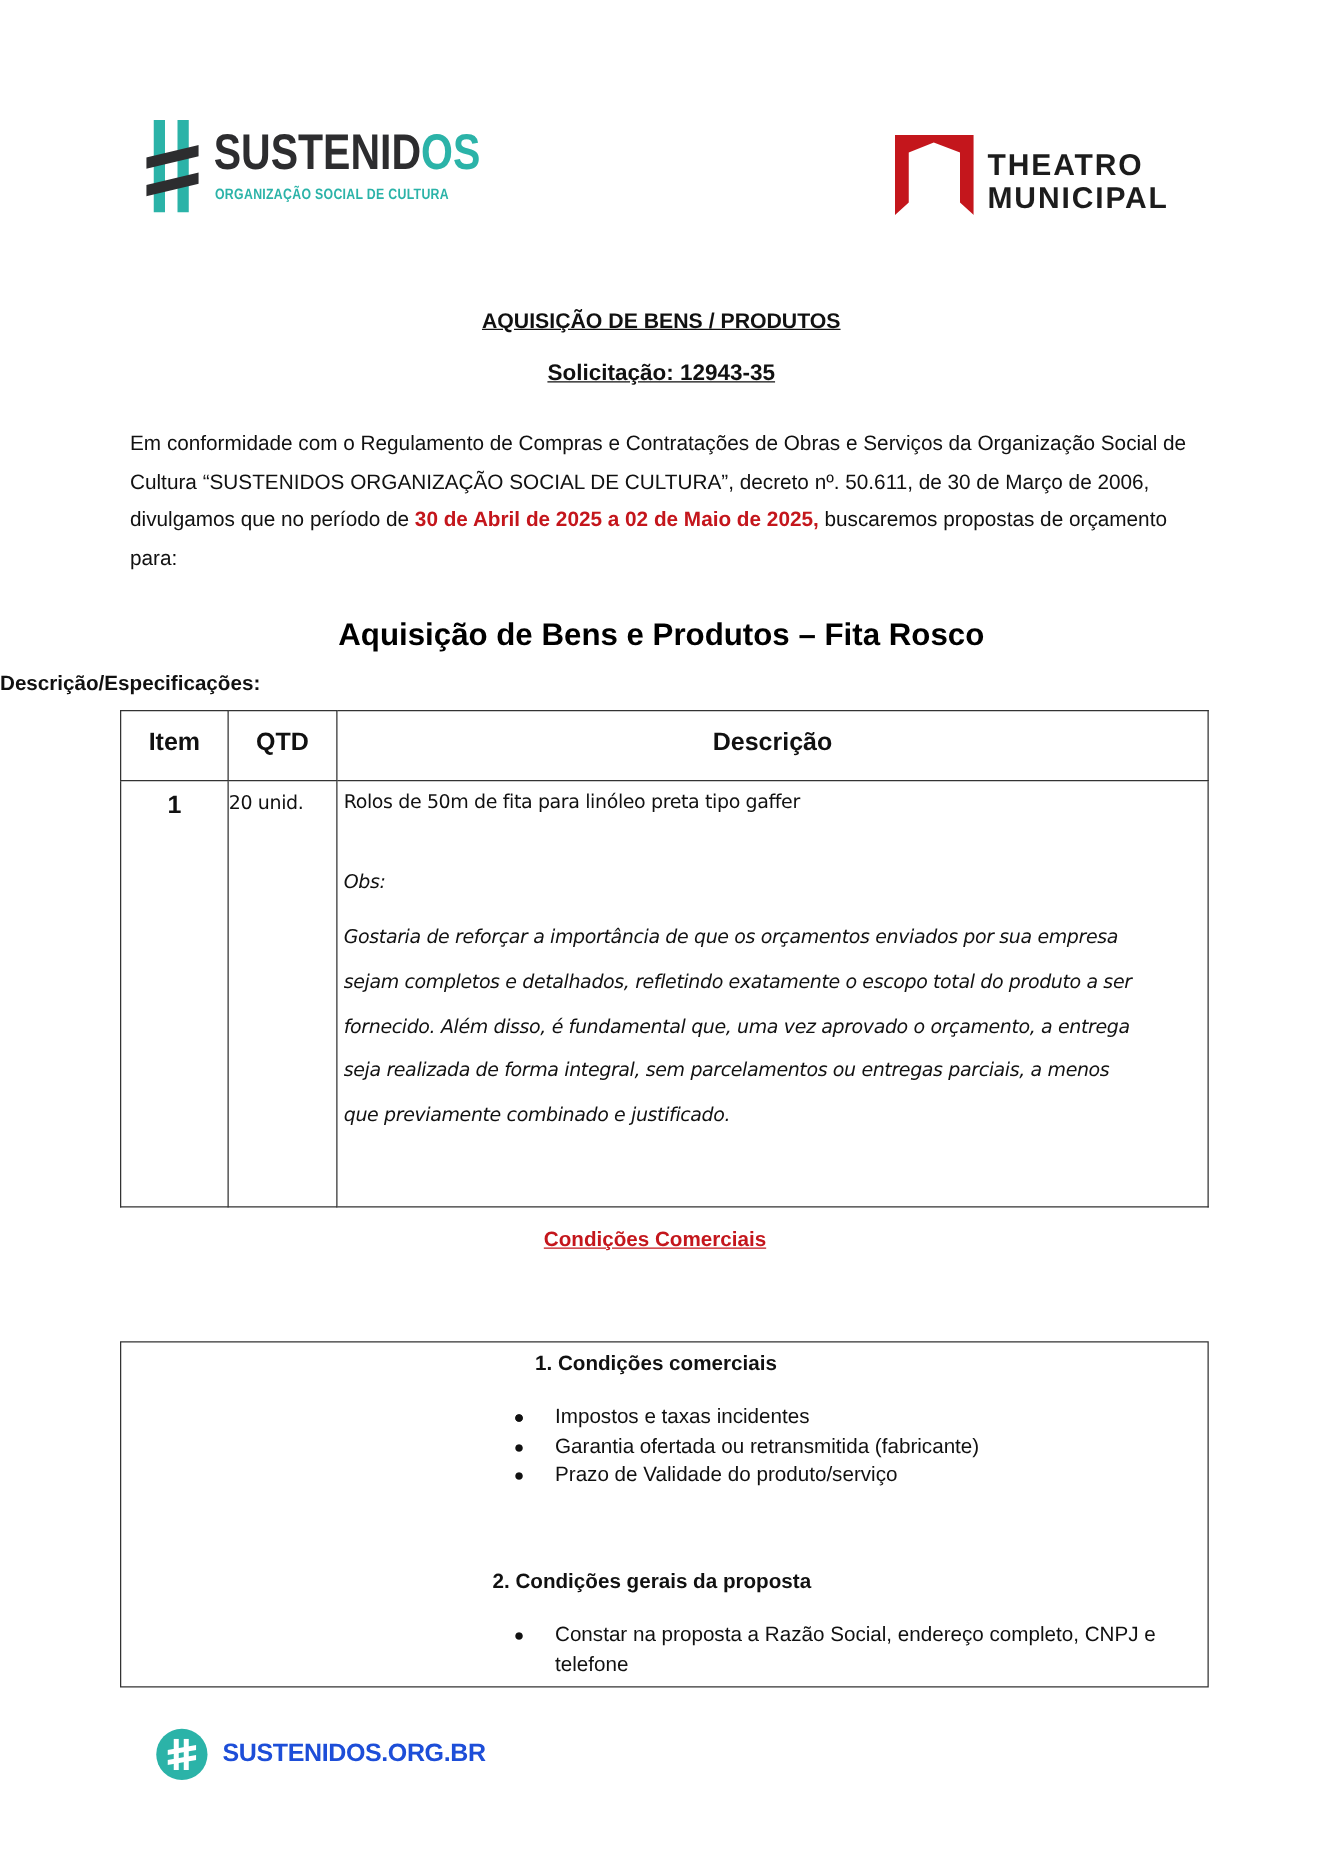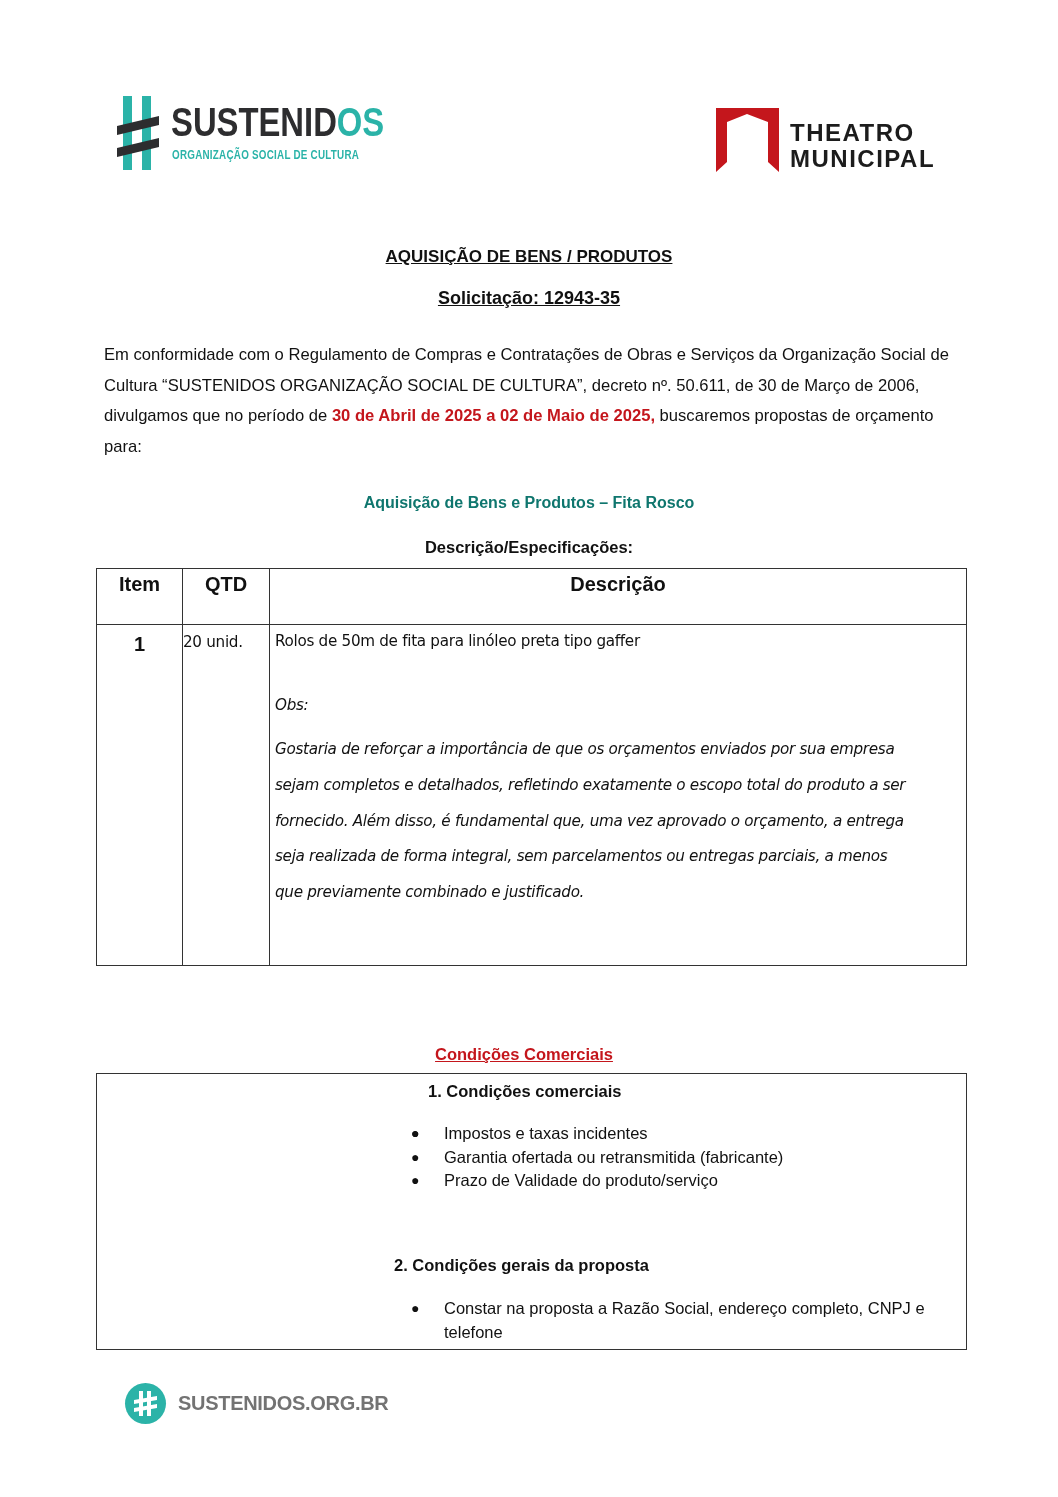--- a/index.html
+++ b/index.html
@@ -23,58 +23,58 @@
 
   
   .h-title { left: 0; width: 1058px; top: 247px; text-align: center; font-size: 17px; font-weight: bold;
              text-decoration: underline; }
   .h-solic { left: 0; width: 1058px; top: 288px; text-align: center; font-size: 18px; font-weight: bold;
              text-decoration: underline; }
 
   .intro { left: 104px; top: 340px; width: 850px; font-size: 16.6px; line-height: 30.5px; }
   .intro .red { color: #c4161c; font-weight: bold; }
 
-  .sec-title { left: 0; width: 1058px; top: 494px; text-align: center; font-size: 16px; font-weight: bold; color: #0f766e; }
-  .desc-title { left: 0; width: 1058px; top: 538px; text-align: center; font-size: 16.5px; font-weight: bold; }
+  .sec-title { left: 0; width: 1058px; top: 494px; text-align: center; font-size: 25px; font-weight: bold; color: #000000; }
+  .desc-title { left: 0; width: 1058px; top: 538px; font-size: 16.5px; font-weight: bold; }
 
   
   .items { left: 96px; top: 568px; width: 871px; border-collapse: collapse; }
   .items td, .items th { border: 1.5px solid #333; vertical-align: top; padding: 0; }
-  .items th { font-size: 20px; font-weight: bold; height: 56px; text-align: center; padding-top: 4px; box-sizing: border-box; }
+  .items th { font-size: 20px; font-weight: bold; height: 56px; text-align: center; padding-top: 14px; box-sizing: border-box; }
   .items .c-item { width: 86px; }
   .items .c-qtd { width: 87px; }
   .cal { font-family: "DejaVu Sans", sans-serif; font-size: 15.2px; letter-spacing: -0.3px; }
   .items .num { text-align: center; font-size: 20px; font-weight: bold; padding-top: 8px; }
   .items .qtd { padding-top: 8px; }
   .items .desc { padding: 7px 4px 0 5px; }
   .desc-main { height: 64px; }
   .obs-label { font-style: italic; height: 36px; }
   .obs-text { font-style: italic; line-height: 35.8px; }
   .row1 td { height: 332px; }
   .row2 td { height: 51px; }
   .row2 .desc { padding-top: 6px; }
 
-  .cond-title { left: 0; width: 1048px; top: 1045px; text-align: center; font-size: 16.5px; font-weight: bold;
+  .cond-title { left: 0; width: 1048px; top: 983px; text-align: center; font-size: 16.5px; font-weight: bold;
                 color: #c4161c; text-decoration: underline; }
 
   .cond-box { left: 96px; top: 1073px; width: 869px; height: 275px; border: 1.5px solid #333; }
   .c-h1 { left: 331px; top: 8px; font-size: 16.5px; font-weight: bold; }
   .c-list { left: 310px; top: 48px; font-size: 16.5px; line-height: 23.5px; margin: 0; padding: 0; list-style: none; }
   .c-list li { position: relative; padding-left: 37px; }
   .c-list li .bullet { position: absolute; left: 4px; top: 0; font-size: 14px; }
   .c-h2 { left: 297px; top: 182px; font-size: 16.5px; font-weight: bold; }
   .c-list2 { left: 310px; top: 223px; width: 560px; font-size: 16.5px; line-height: 23.5px; margin: 0; padding: 0; list-style: none; }
   .c-list2 li { position: relative; padding-left: 37px; }
   .c-list2 li .bullet { position: absolute; left: 4px; top: 0; font-size: 14px; }
 
   
   .foot { left: 125px; top: 1383px; height: 42px; width: 260px; }
   .foot-circle { position: absolute; left: 0; top: 0; width: 41px; height: 41px; border-radius: 50%; background: #2bb3a8; }
   .foot-circle svg { position: absolute; left: 9px; top: 8px; }
-  .foot-text { position: absolute; left: 53px; top: 9px; font-size: 20px; font-weight: bold; color: #737373; letter-spacing: -0.3px; }
+  .foot-text { position: absolute; left: 53px; top: 9px; font-size: 20px; font-weight: bold; color: #1d4ed8; letter-spacing: -0.3px; }
 </style>
 </head>
 <body>
 
 <div class="abs sus-logo">
   <svg class="sus-hash" viewBox="0 0 42 74">
     <rect x="6" y="0" width="9" height="74" fill="#2bb3a8"></rect>
     <rect x="25" y="0" width="9" height="74" fill="#2bb3a8"></rect>
     <polygon points="0,30 42,20 42,29 0,39" fill="#2d2d2f"></polygon>
     <polygon points="0,52 42,42 42,51 0,61" fill="#2d2d2f"></polygon>

